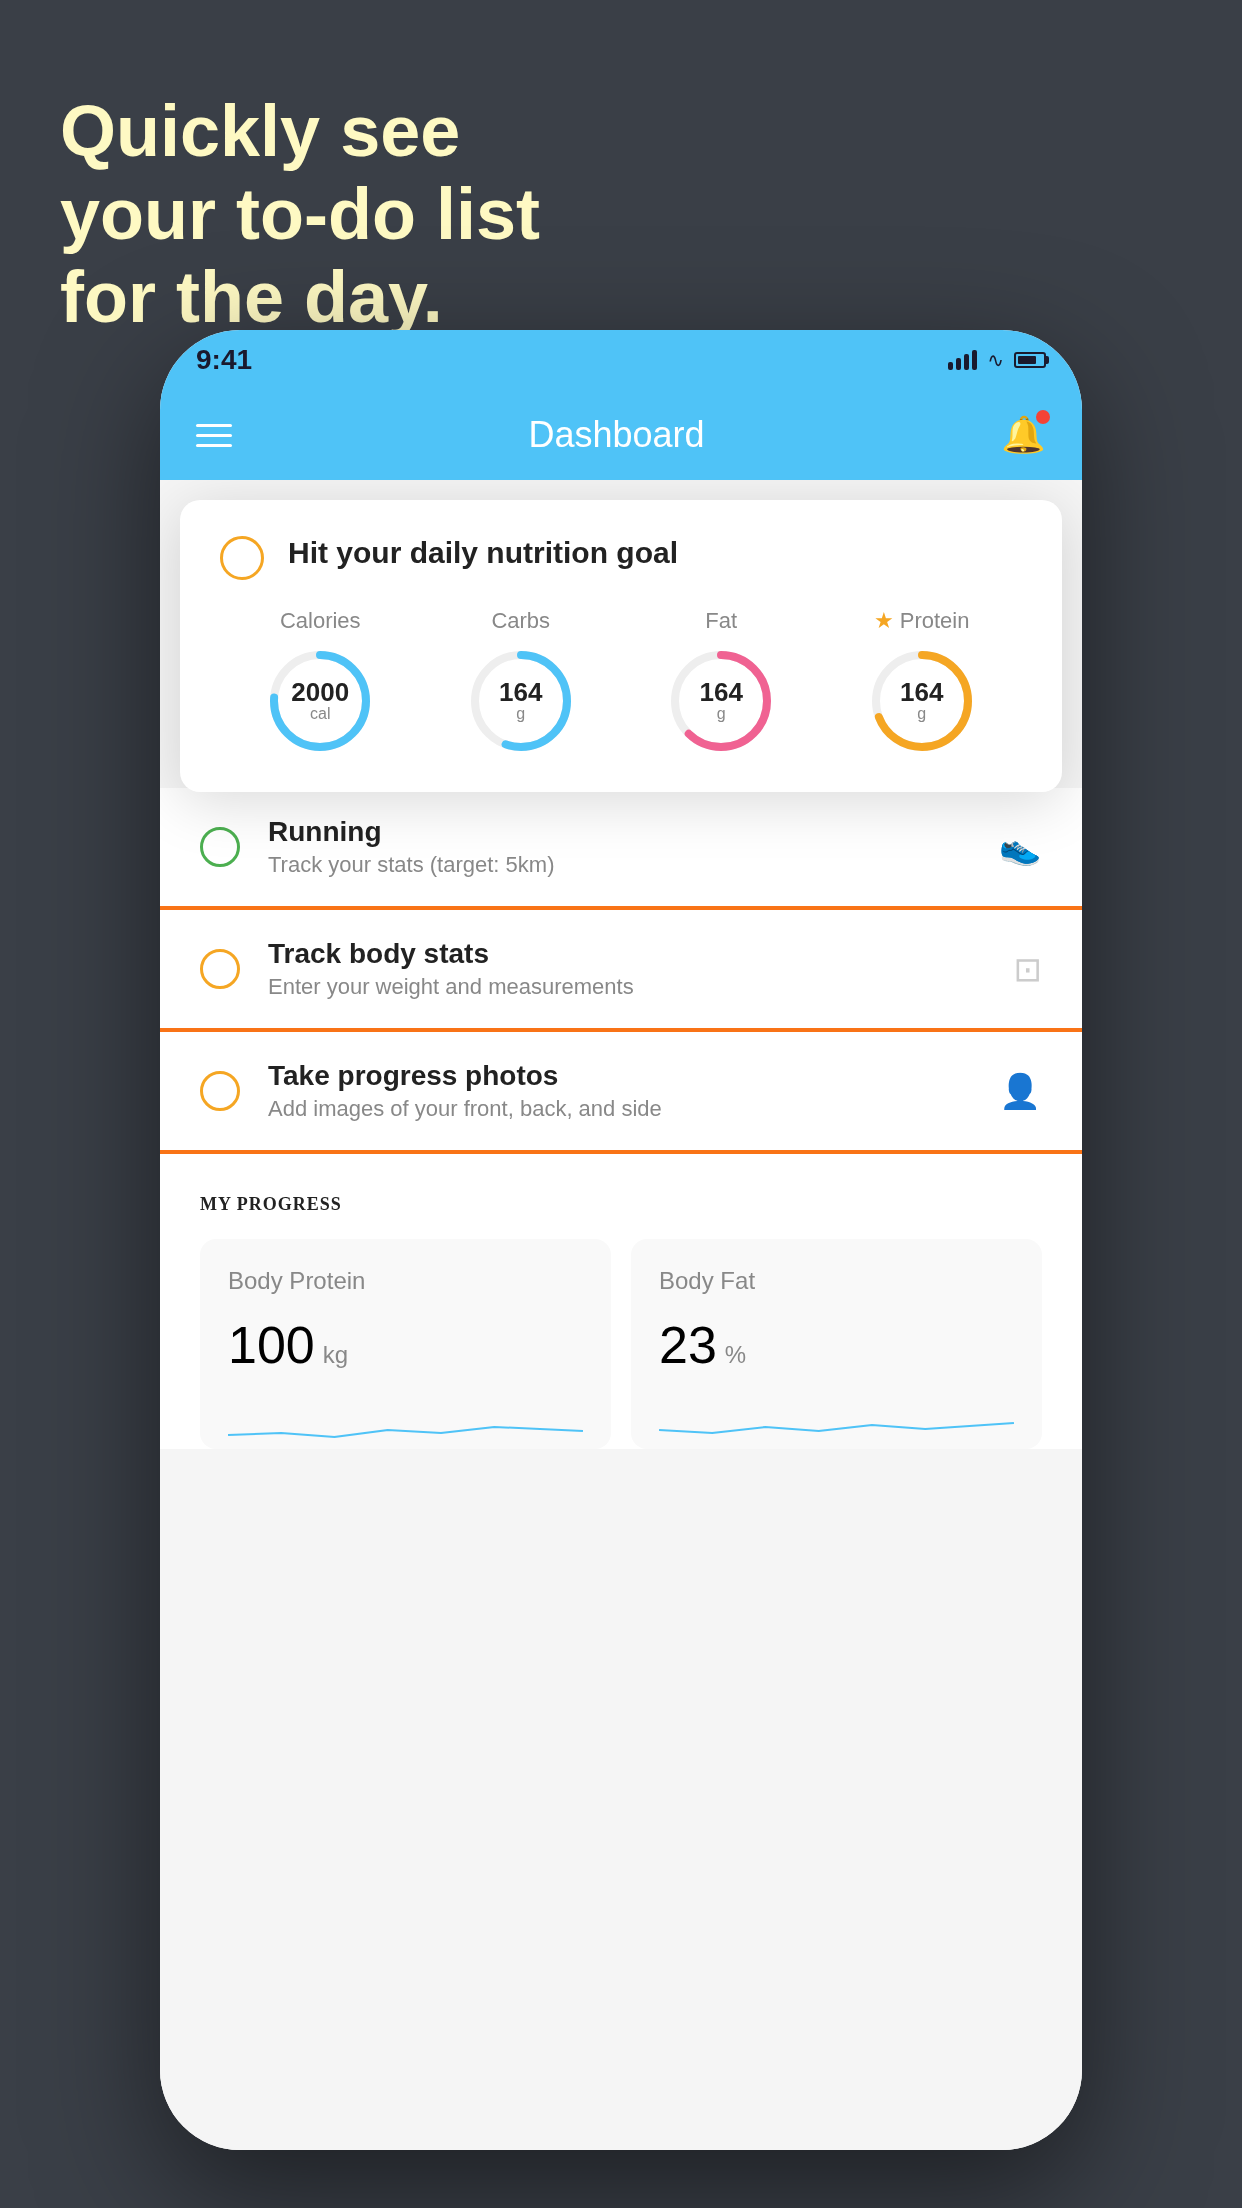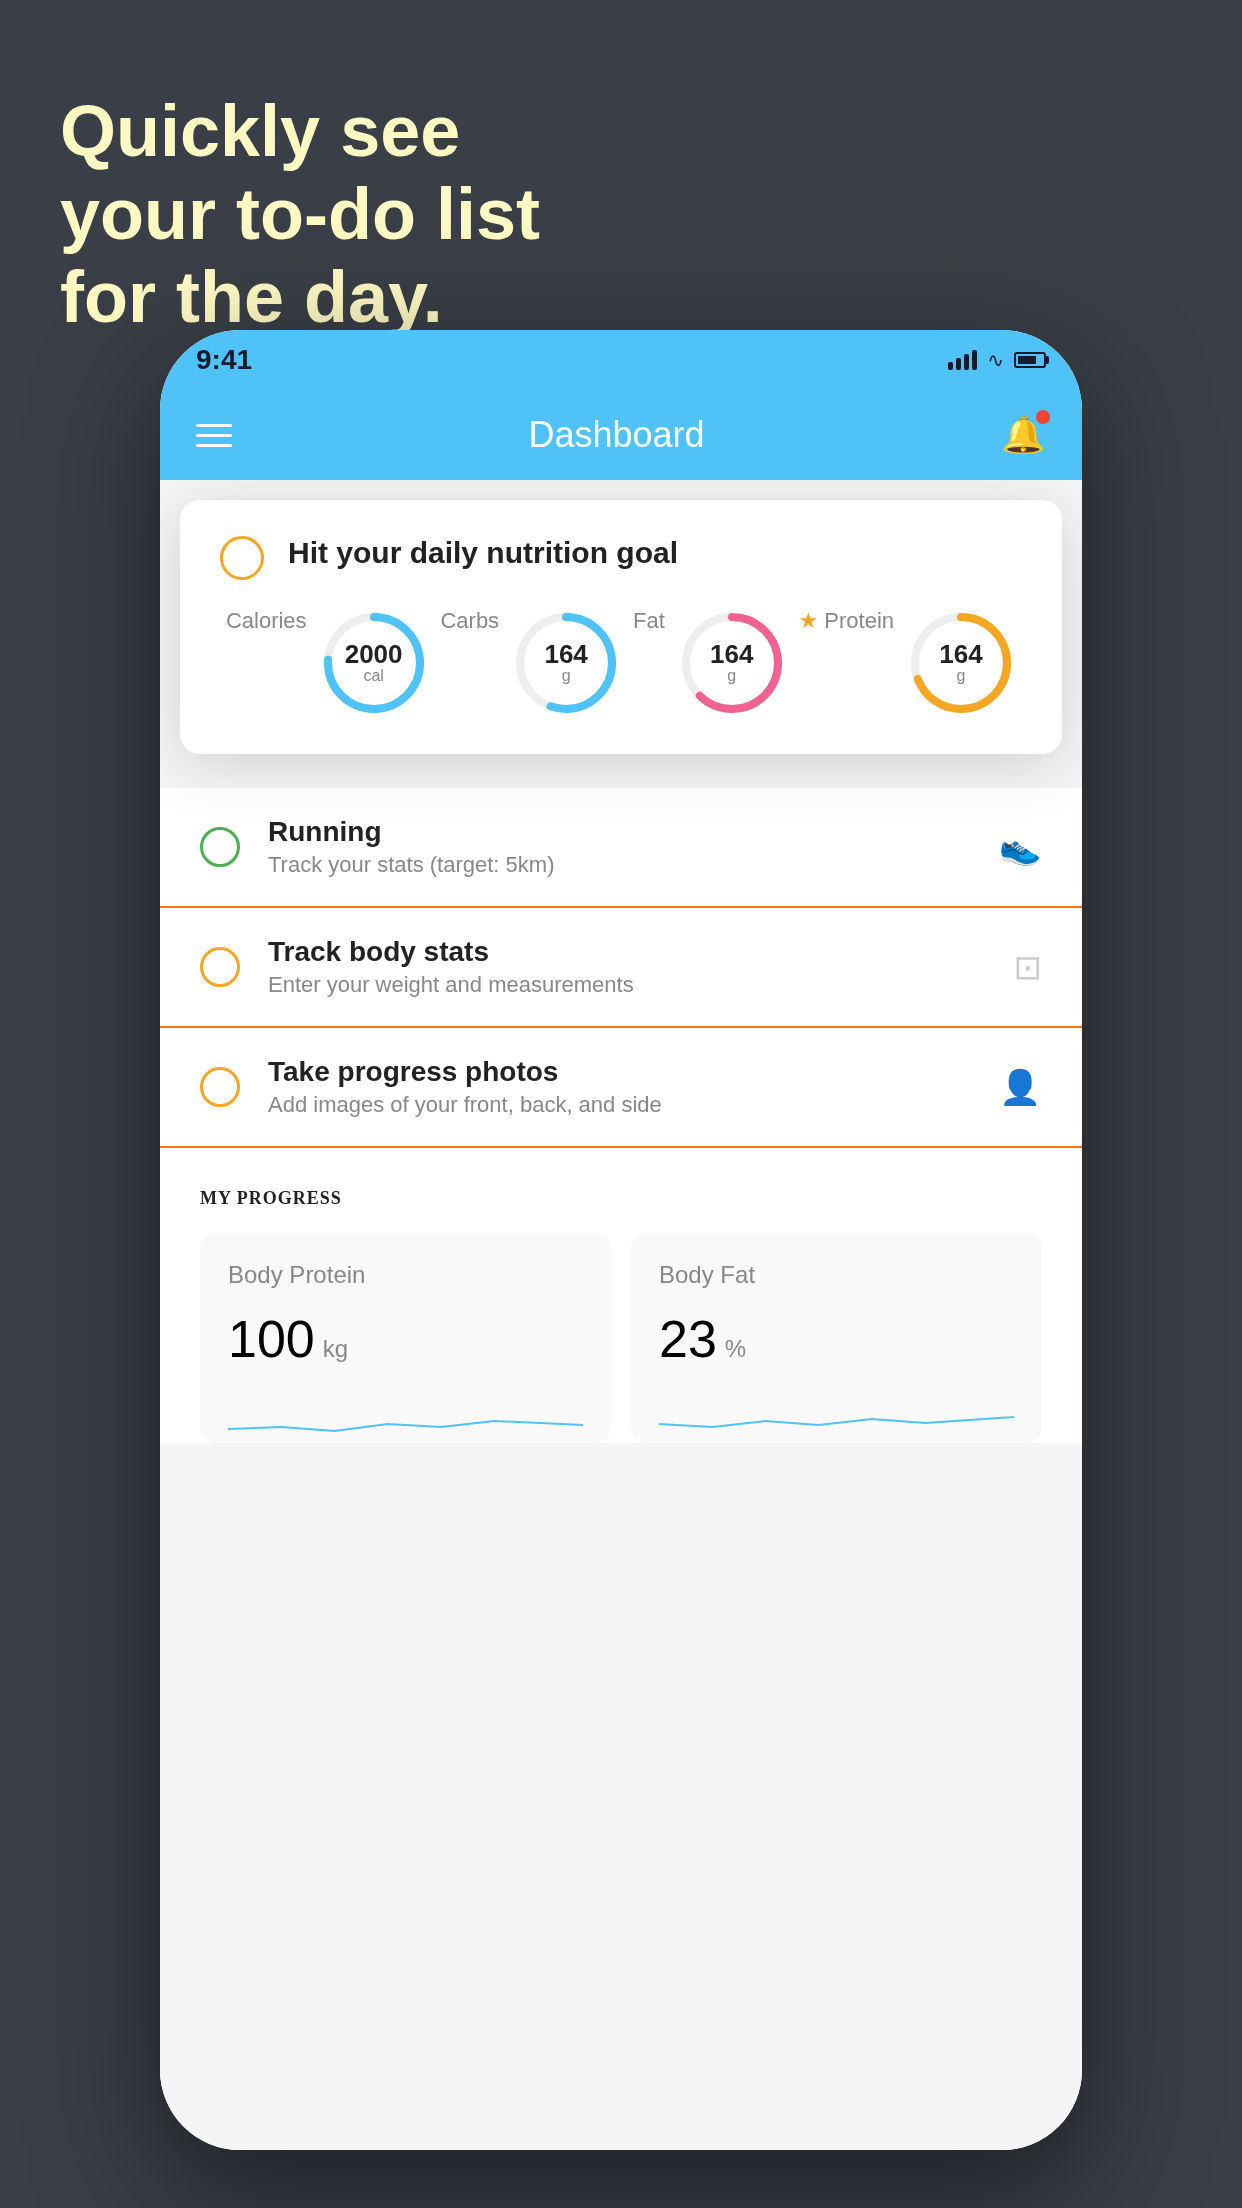--- a/index.html
+++ b/index.html
@@ -198,22 +198,22 @@
     }
 
     
     .nutrition-row {
       display: flex;
       justify-content: space-around;
       align-items: center;
     }
     .nutrition-item {
       display: flex;
-      flex-direction: row;
-      align-items: flex-start;
+      flex-direction: column;
+      align-items: center;
       gap: 12px;
     }
     .nutrition-label {
       font-size: 22px;
       color: #888;
     }
     .star-label {
       display: flex;
       align-items: center;
       gap: 6px;
@@ -256,21 +256,21 @@
 
     
     .todo-list {
       background: white;
       margin-top: 230px;
     }
     .todo-item {
       display: flex;
       align-items: center;
       padding: 28px 40px;
-      border-bottom: 2px solid #f97316;
+      border-bottom: 4px solid #f97316;
       position: relative;
     }
     .todo-check {
       width: 40px;
       height: 40px;
       border-radius: 50%;
       border: 3px solid #4caf50;
       flex-shrink: 0;
       margin-right: 28px;
     }

